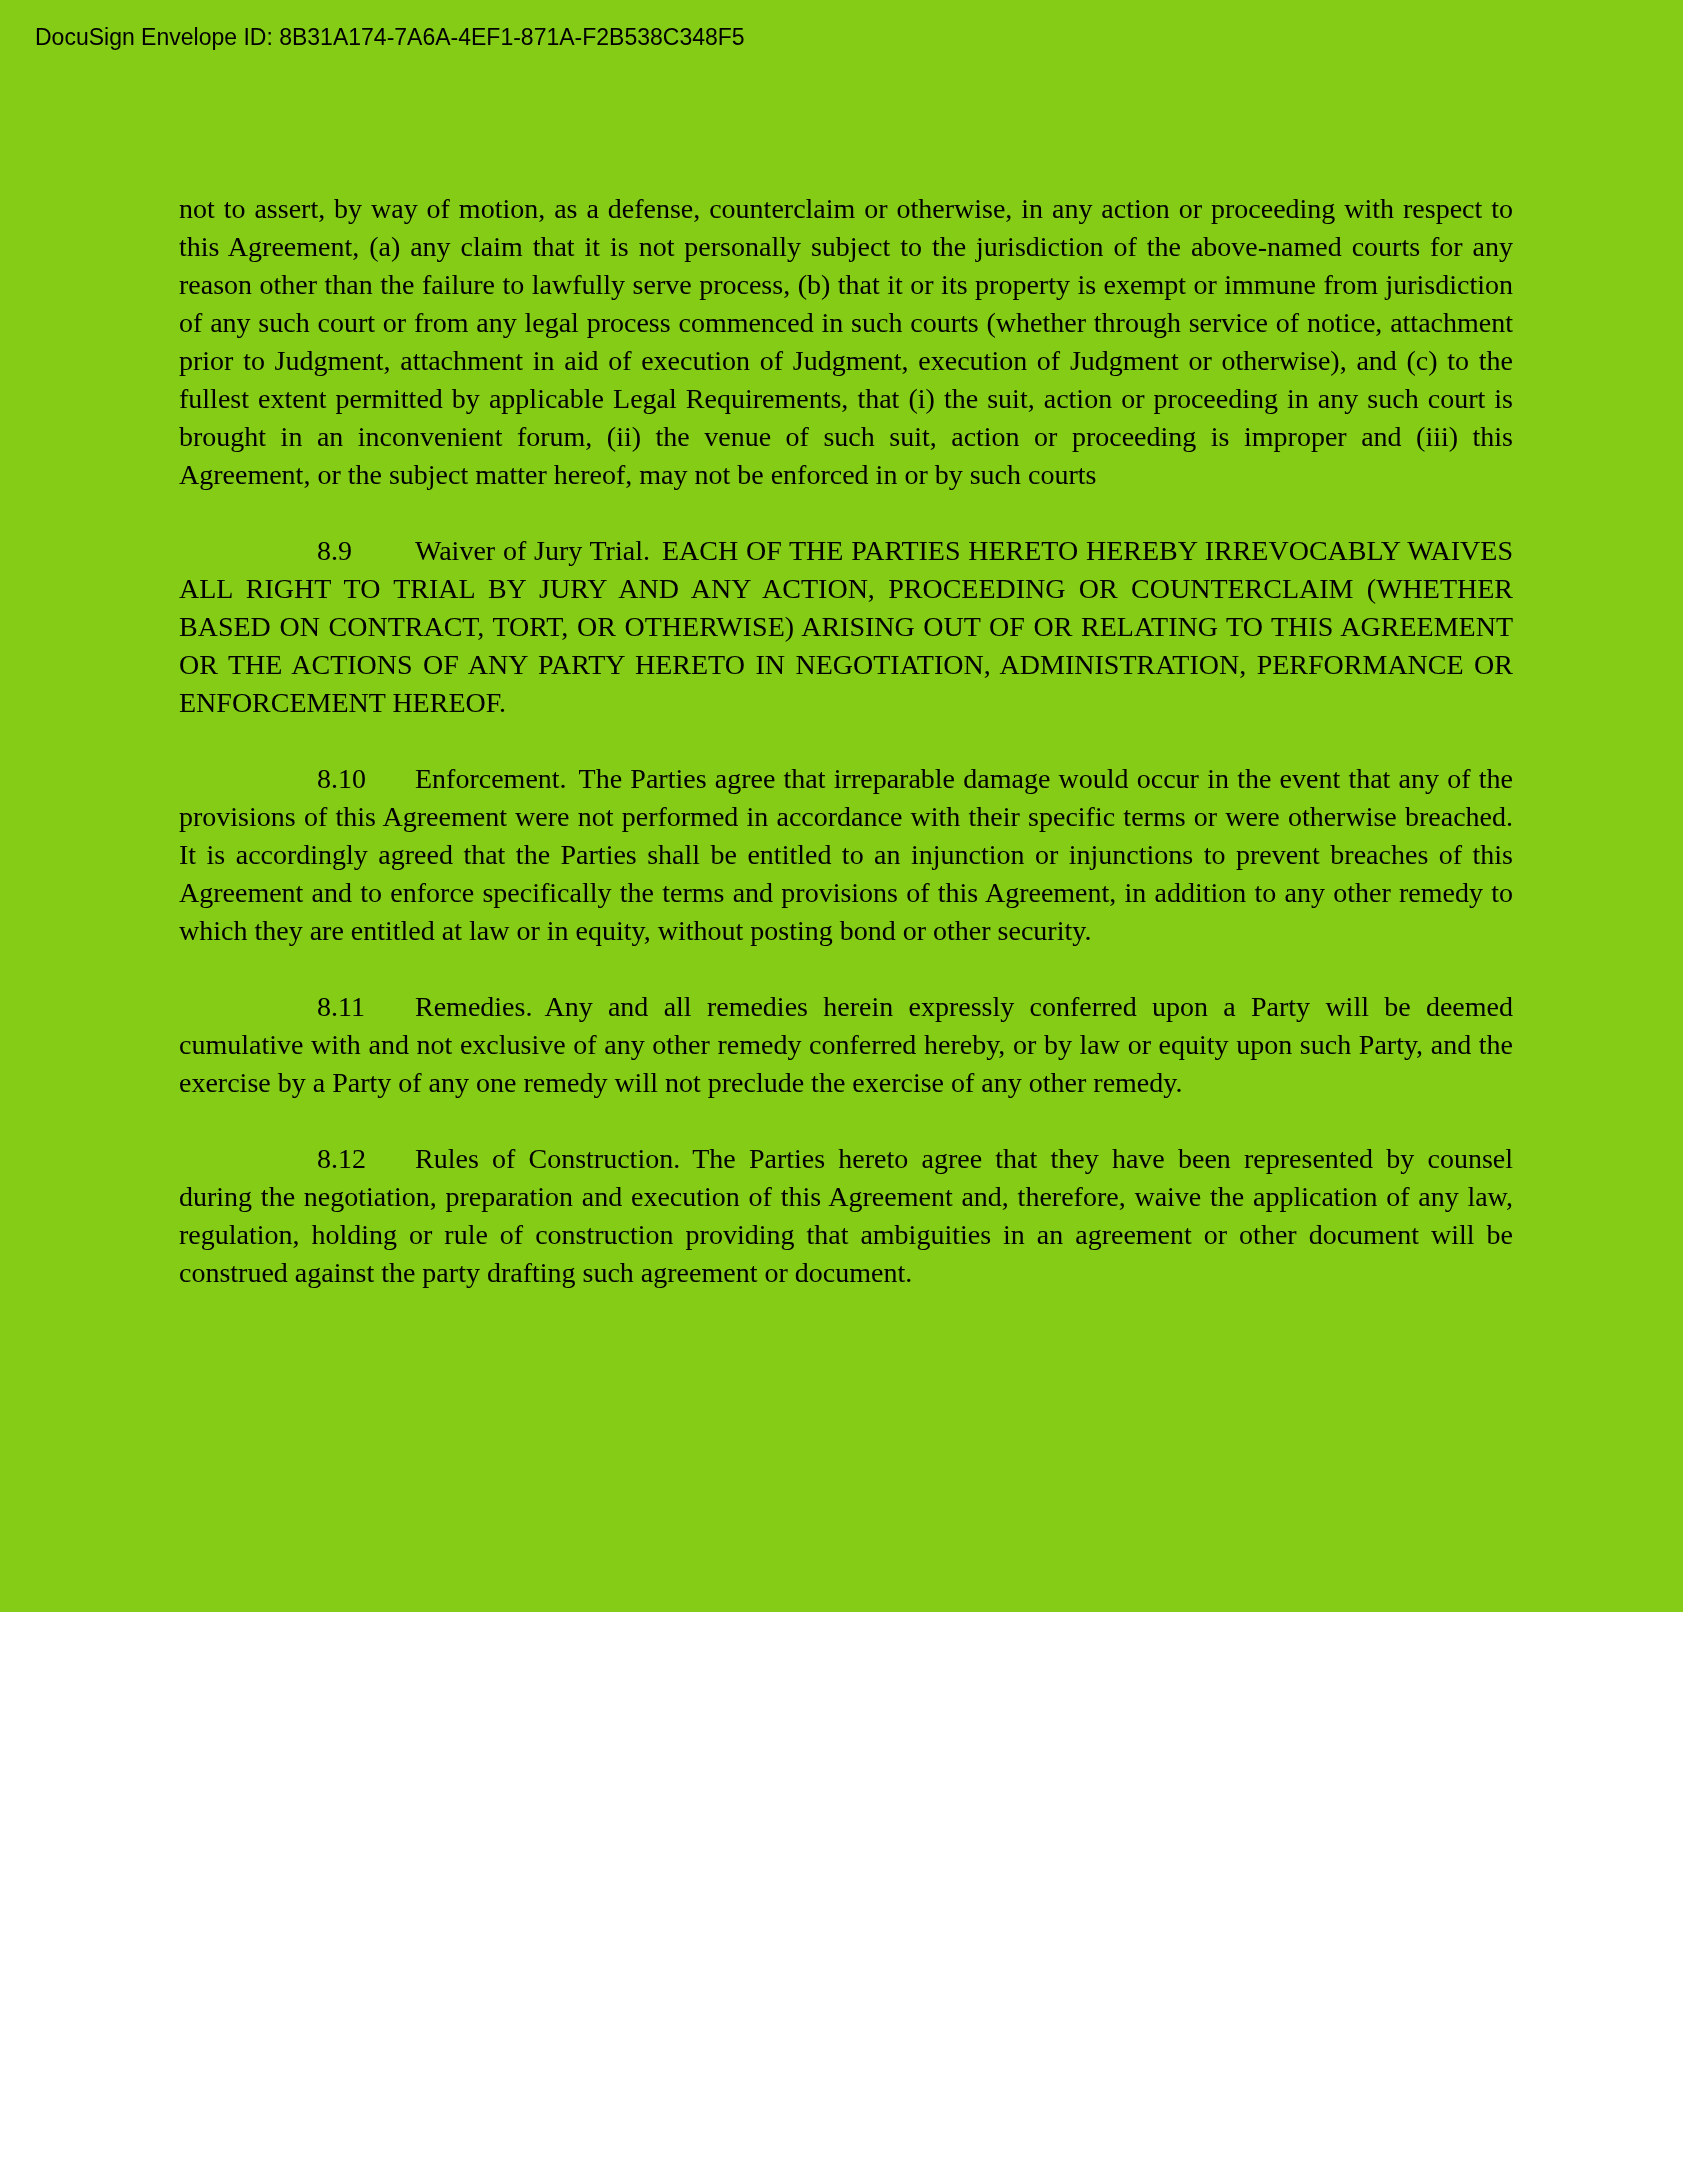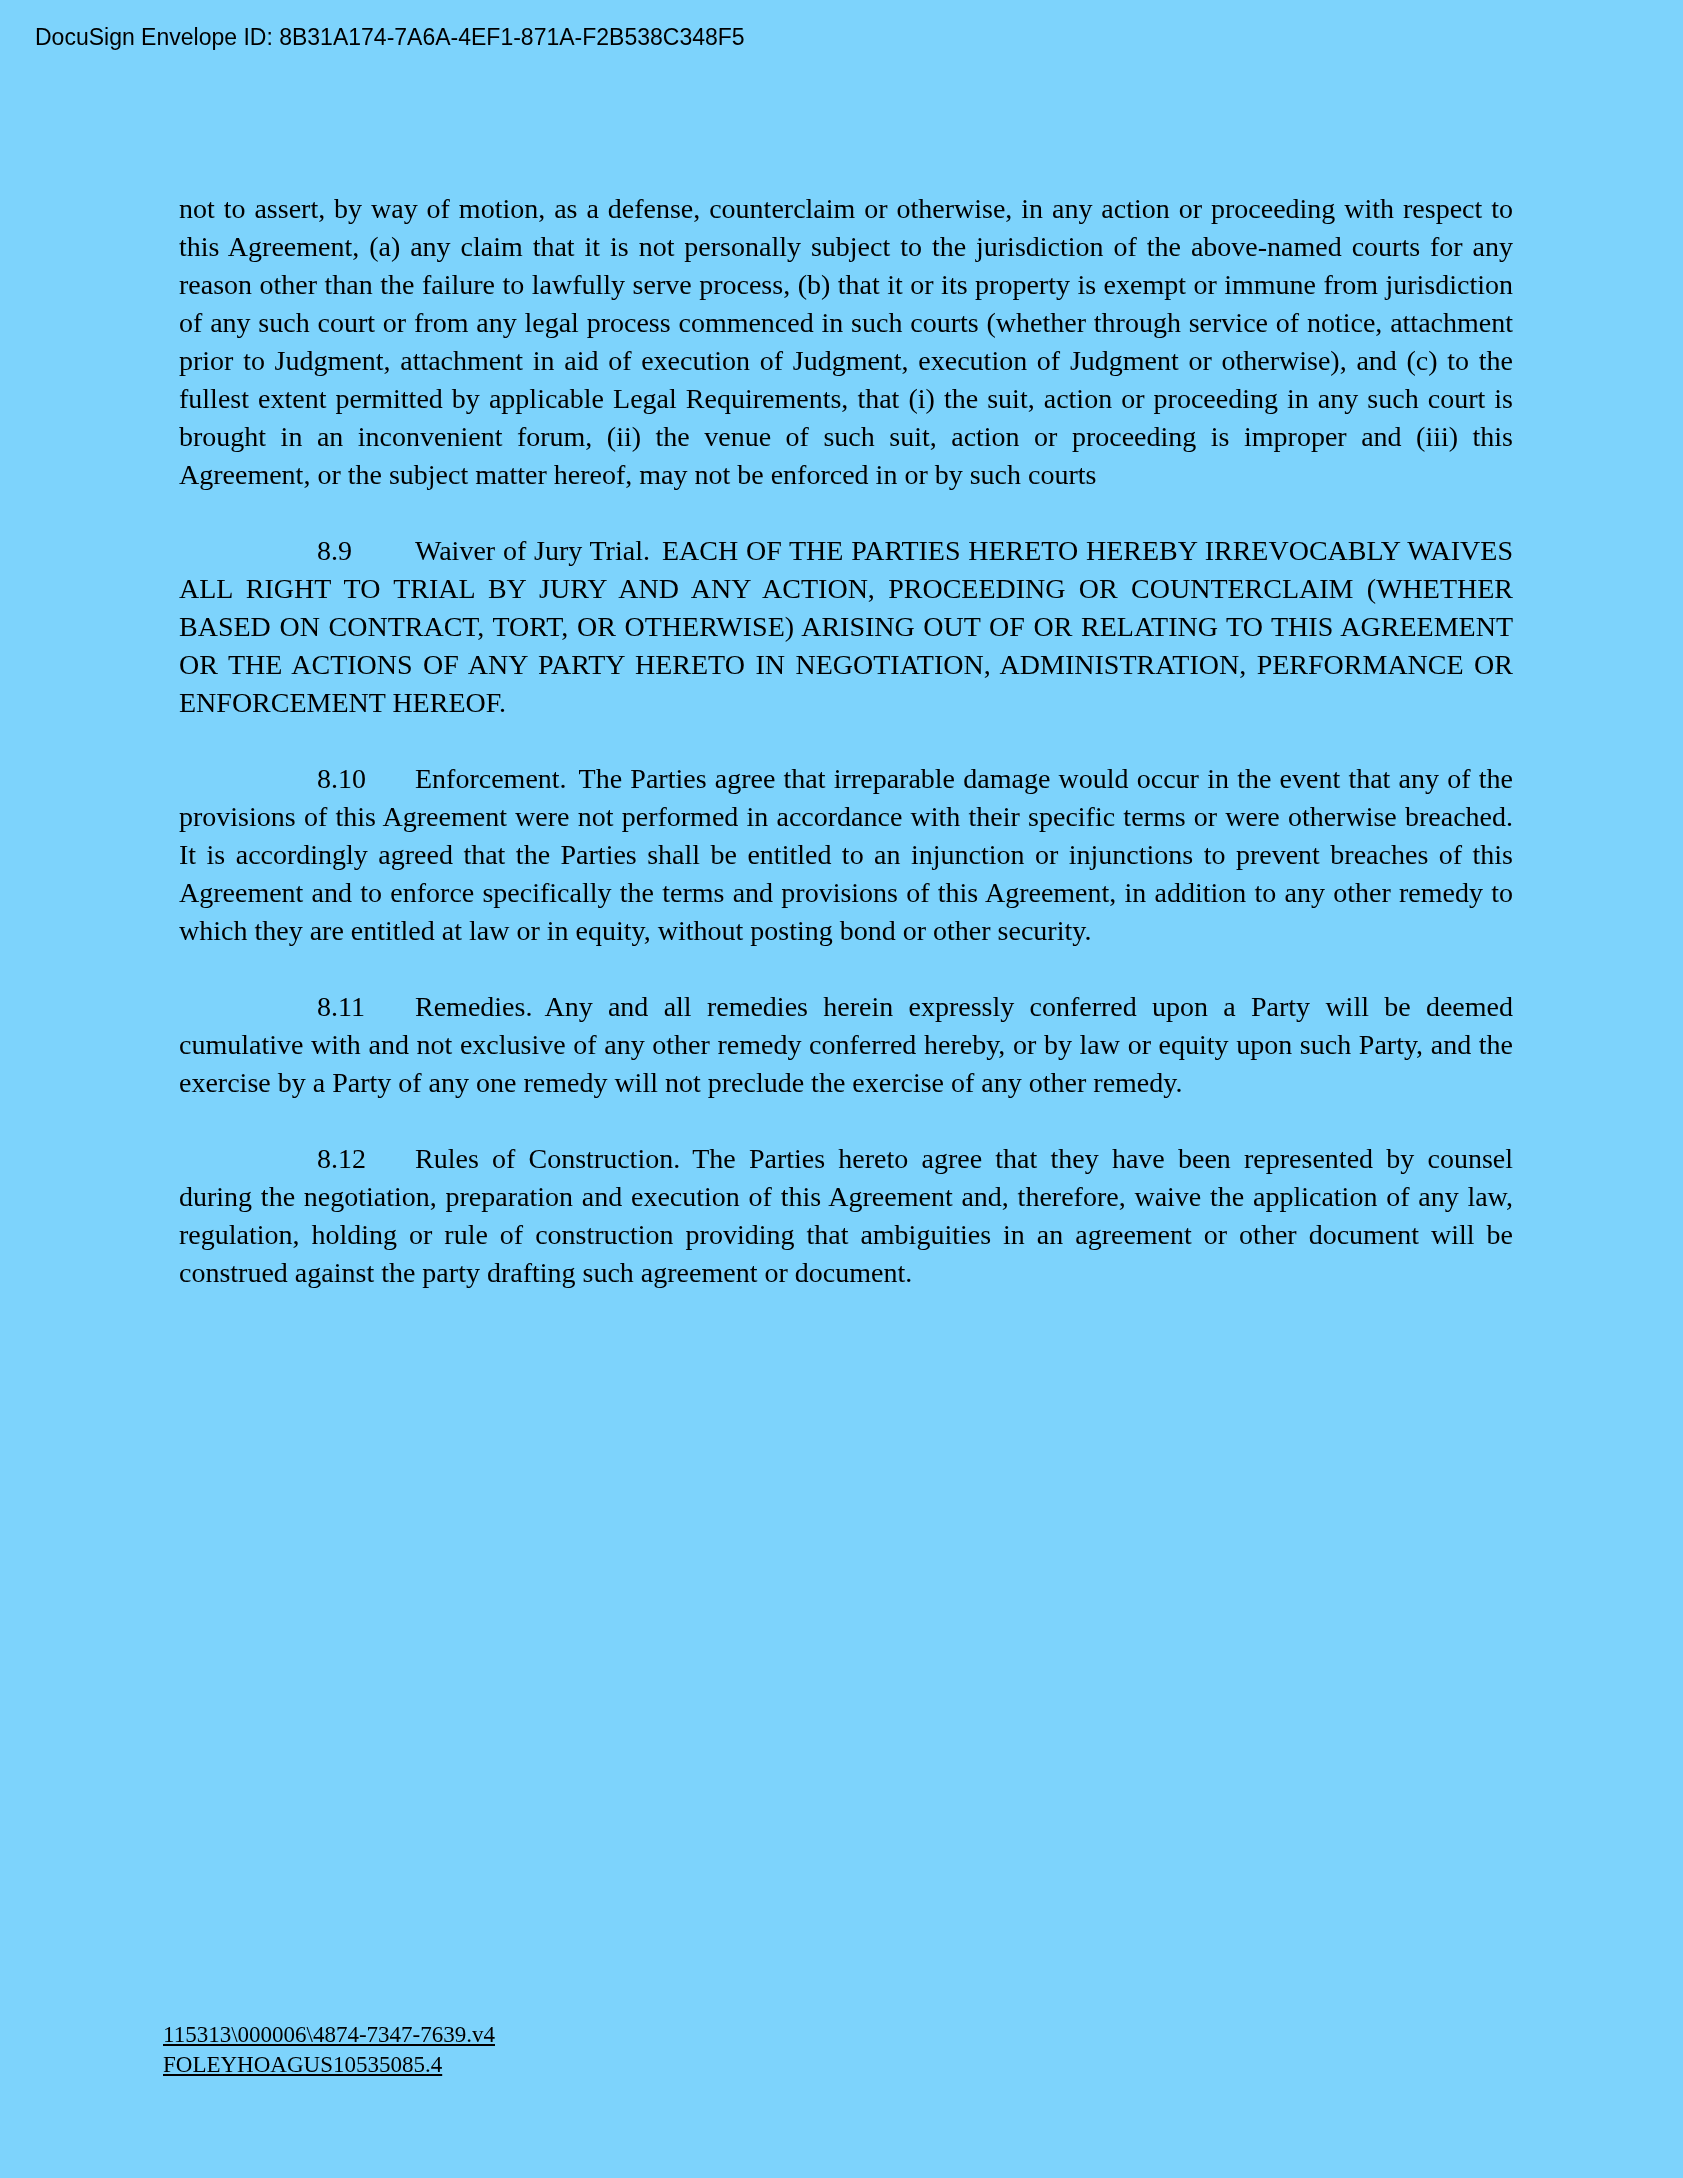--- a/index.html
+++ b/index.html
@@ -3,22 +3,22 @@
 <meta charset="utf-8">
 <style>
   html, body {
     margin: 0;
     padding: 0;
     background: #ffffff;
   }
   .page {
     position: relative;
     width: 1683px;
-    height: 2178px;
-    background: #7dd3fc;
+    height: 1612px;
+    background: #84cc16;
     color: #000000;
     overflow: hidden;
   }
   .docusign-header {
     position: absolute;
     left: 35px;
     top: 24px;
     font-family: "Liberation Sans", sans-serif;
     font-size: 23px;
     color: #000000;

